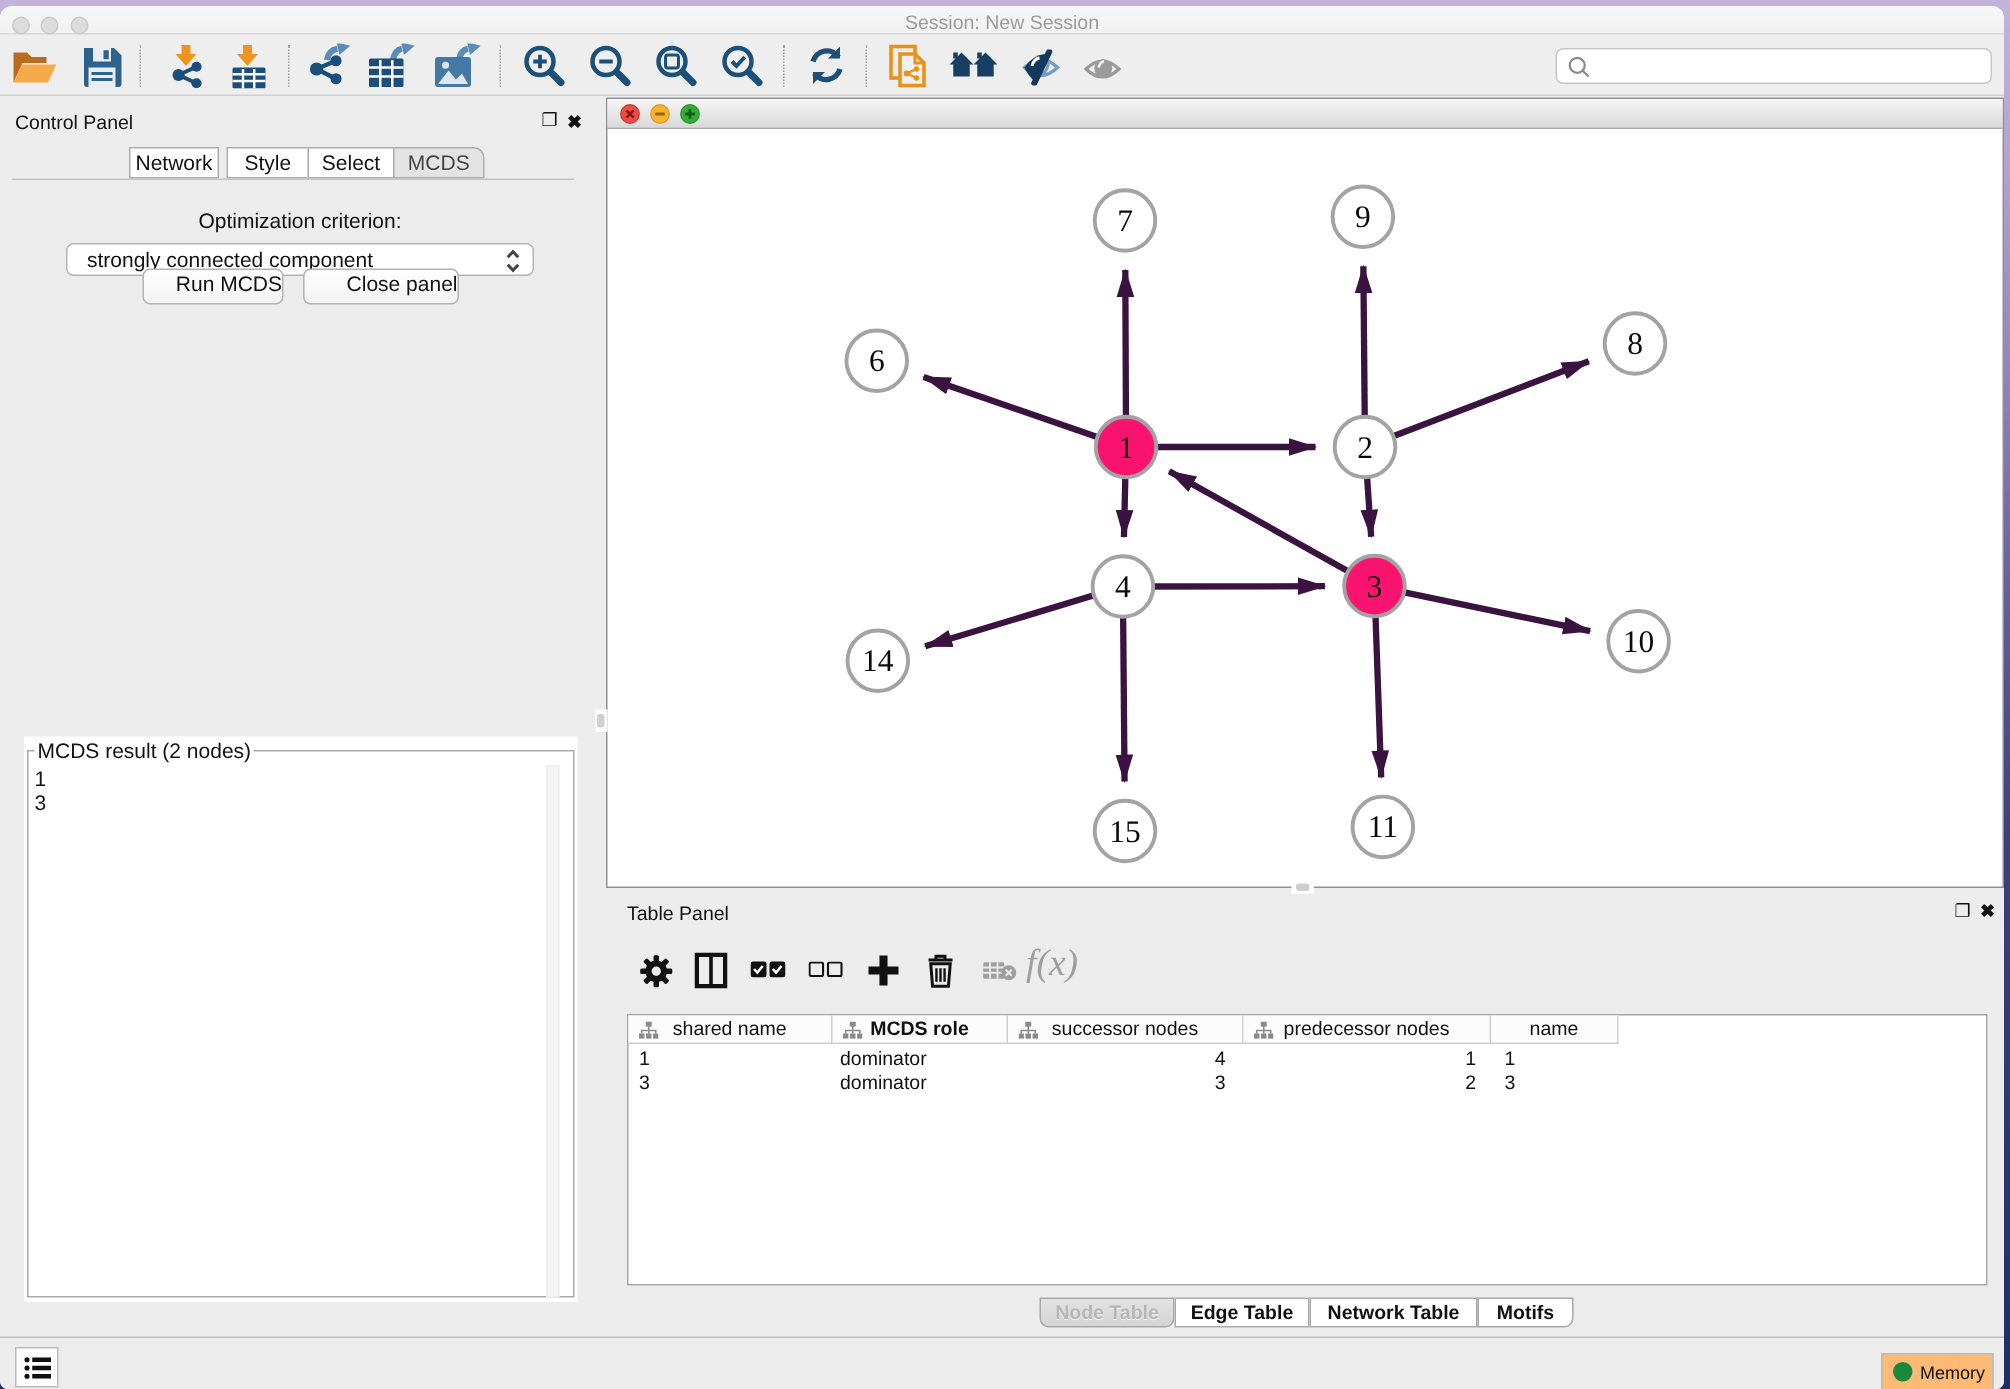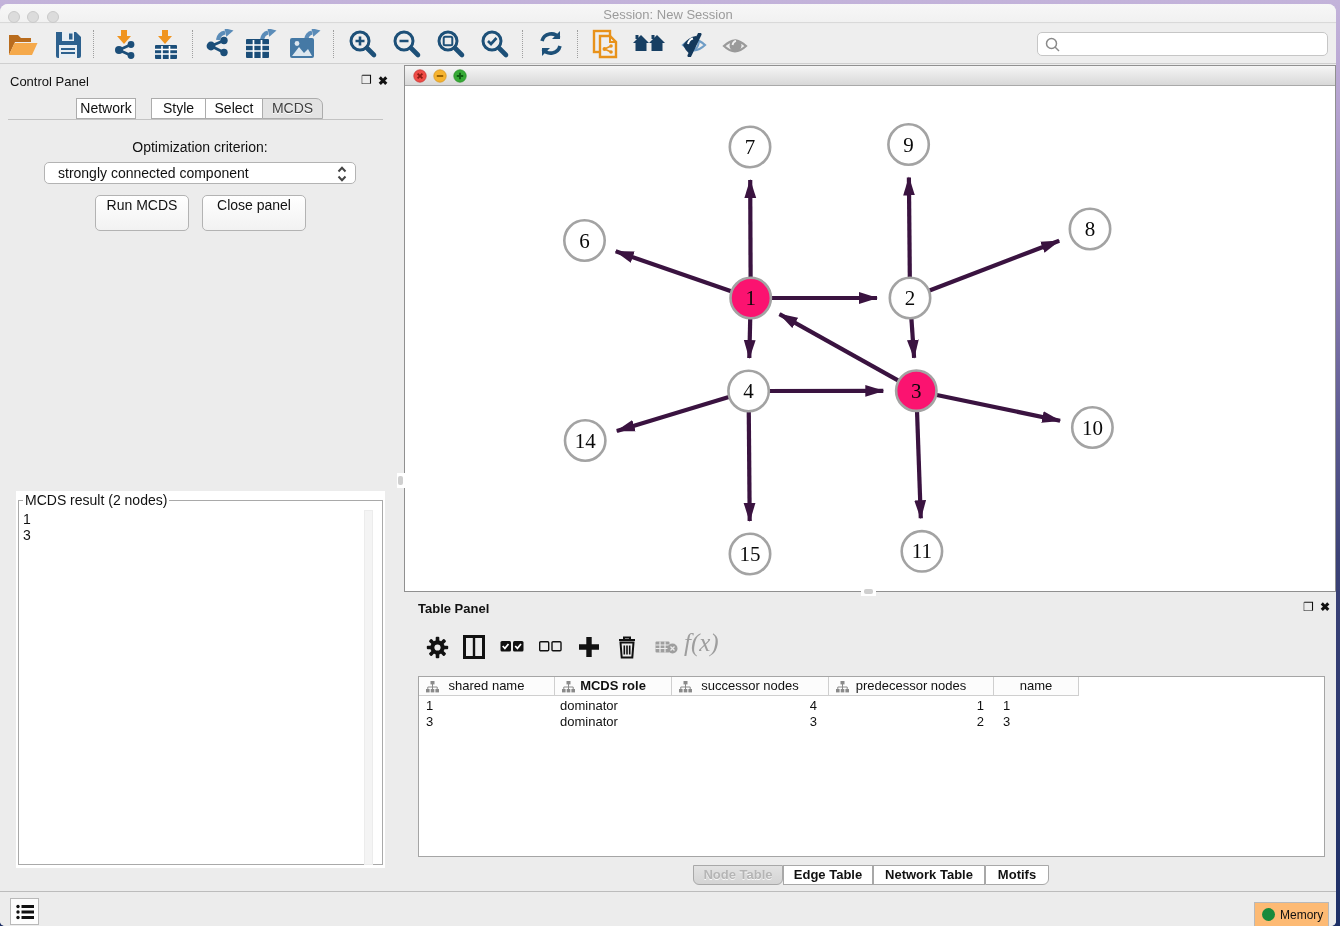--- a/index.html
+++ b/index.html
@@ -25,37 +25,37 @@
 
 #cpanel { position:absolute; left:0; top:61px; width:391px; height:826px; background:#ececec; }
 #cpanel-title { position:absolute; left:10px; top:9px; font-size:13px; color:#111; }
 .paneltop-btn { position:absolute; top:9px; font-size:12px; color:#111; }
 .ctab { position:absolute; top:33px; height:21px; background:#fff; border:1px solid #acacac;
   font-size:14px; color:#111; text-align:center; line-height:19px; }
 #tabline { position:absolute; left:8px; top:54px; width:375px; border-top:1px solid #c3c3c3; }
 #optlabel { position:absolute; left:0; top:74px; width:400px; text-align:center; font-size:14px; color:#111; }
 #combo { position:absolute; left:44px; top:97px; width:312px; height:22px; background:#fff;
   border:1px solid #b3b3b3; border-radius:5px; font-size:14px; color:#111; line-height:20px; padding-left:13px; }
-.btn { position:absolute; top:130px; height:36px; background:linear-gradient(#ffffff,#f2f2f2);
-  border:1px solid #b3b3b3; border-radius:5px; font-size:14px; color:#111; text-align:center; line-height:18px; }
+.btn { position:absolute; top:114px; height:24px; background:linear-gradient(#ffffff,#f2f2f2);
+  border:1px solid #b3b3b3; border-radius:5px; font-size:14px; color:#111; text-align:right; line-height:18px; }
 #fieldset { position:absolute; left:16px; top:426px; width:369px; height:377px; background:#fff;text-align:center; }
 #fieldborder { position:absolute; left:2px; top:9px; right:2px; bottom:3px; border:1px solid #a9a9a9; }
 #fieldlabel { position:absolute; left:7px; top:1px; background:#fff; padding:0 2px; font-size:14px; color:#111; }
 #fieldtext { position:absolute; left:7px; top:21px; font-size:14px; color:#111; line-height:15.5px; }
 #fieldscroll { position:absolute; left:348px; top:19px; width:9px; height:355px; background:#f4f4f4; border:1px solid #ececec;}
 
 #netwin { position:absolute; left:404px; top:61px; width:932px; height:527px;
   border:1px solid #909090; background:#fff; }
 #nettitle { position:absolute; left:0; top:0; width:100%; height:20px;
   background:linear-gradient(#f6f6f6,#d8d8d8); border-bottom:1px solid #a9a9a9; }
 #nettitle span { display:block; text-align:center; font-size:13px; color:#111; padding-top:2px; }
 #graph { position:absolute; left:0; top:21px; }
 
 #tpanel { position:absolute; left:404px; top:592px; width:932px; height:295px; background:#ececec; }
-#tpanel-title { position:absolute; left:14px; top:5px; font-size:13px; color:#111;font-weight:bold; }
+#tpanel-title { position:absolute; left:14px; top:5px; font-size:13px; color:#111; }
 #ttoolbar { position:absolute; left:14px; top:31px; width:904px; height:42px; }
 #ttable { position:absolute; left:14px; top:80px; width:907px; height:181px; background:#fff; border:1px solid #a5a5a5; }
 #thead { position:absolute; left:0; top:0; width:660px; height:19px; background:#fcfcfc; border-bottom:1px solid #cfcfcf; }
 .thcell { position:absolute; top:0; height:19px; border-right:1px solid #cfcfcf; font-size:13px; color:#111;
   text-align:center; line-height:18px; }
 .trow { position:absolute; font-size:13px; color:#111; height:16px; line-height:16px; }
 .btab { position:absolute; top:269px; height:20px; background:#fff; border:1px solid #a8a8a8;
   font-size:13px; font-weight:bold; color:#111; text-align:center; line-height:18px; }
 
 #statusbar { position:absolute; left:0; top:887px; width:1336px; height:35px;
@@ -192,21 +192,21 @@
       <svg width="18" height="18" viewBox="0 0 18 18" style="position:absolute; left:6px; top:3px;">
         <circle cx="7.5" cy="7.5" r="5" stroke="#8a8a8a" stroke-width="1.5" fill="none"></circle>
         <path d="M11,11 L15,15" stroke="#8a8a8a" stroke-width="1.5"></path>
       </svg>
     </div>
   </div>
   <div id="cpanel">
     <div id="cpanel-title">Control Panel</div>
     <div class="paneltop-btn" style="left:361px; top:8px;">❐</div>
     <div class="paneltop-btn" style="left:378px; font-weight:bold;">✖</div>
-    <div class="ctab" style="left:76px; width:60px;">Network</div>
+    <div class="ctab" style="left:86px; width:60px;">Network</div>
     <div class="ctab" style="left:151px; width:55px;">Style</div>
     <div class="ctab" style="left:205px; width:58px;">Select</div>
     <div class="ctab" style="left:262px; width:61px; background:#e3e3e3; color:#404040;
          text-shadow:0 1px 0 #fff; border-radius:0 7px 0 0;">MCDS</div>
     <div id="tabline"></div>
     <div id="combo">strongly connected component
       <svg style="position:absolute; right:8px; top:3px;" width="10" height="16" viewBox="0 0 10 16">
         <path d="M1.5,5.5 L5,1.8 L8.5,5.5 M1.5,10.5 L5,14.2 L8.5,10.5" fill="none" stroke="#444" stroke-width="2"></path>
       </svg>
     </div>

